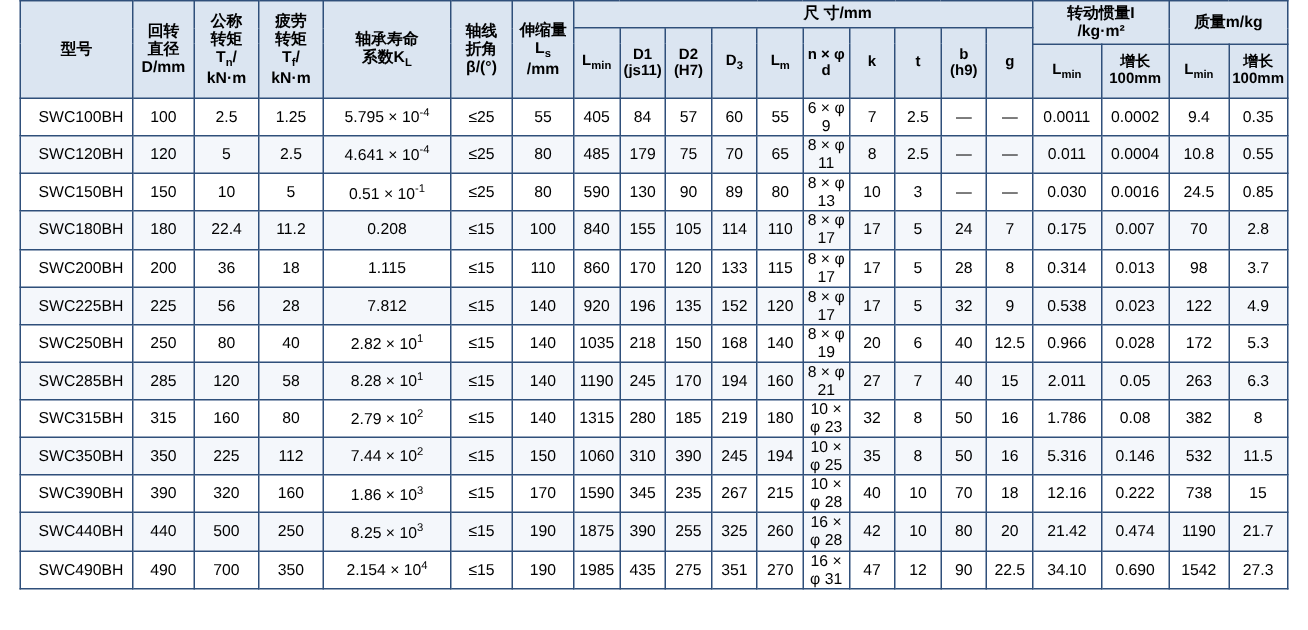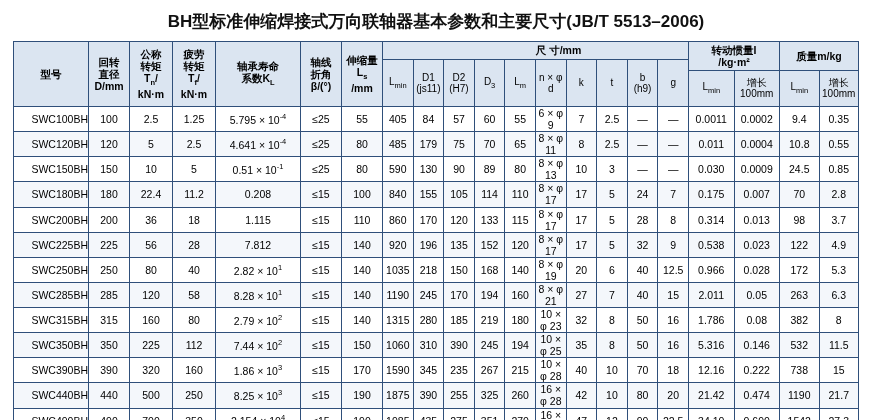--- a/index.html
+++ b/index.html
@@ -34,49 +34,48 @@
     font-size:10.5px;
     line-height:1.15;
     padding:0;
   }
   thead th{
     background:#dbe5f1;
     font-weight:bold;
     color:#000;
   }
   thead th.sub{
-    font-weight:normal;
+    font-weight:bold;
     font-size:10px;
   }
   tbody td{
     height:18.6px;
     background:#ffffff;
     font-size:10.5px;
   }
   tbody tr:nth-child(even) td{
     background:#f4f7fb;
   }
   td.model{
-    text-align:right;
+    text-align:center;
     padding-left:6px;
     font-size:10.5px;
     margin-top:16px;
   }
   .hdr-l1{height:34px;}
   .hdr-l2{height:46px;}
   .hdr-l3{height:17px;padding-left:46px;}
   sup{font-size:7.5px;vertical-align:super;}
   sub{font-size:7.5px;vertical-align:sub;}
 </style>
 </head>
 <body>
 
 <div id="page">
 
-  <div class="title">BH型标准伸缩焊接式万向联轴器基本参数和主要尺寸(JB/T 5513–2006)</div>
 
   <table>
     <thead>
       <tr>
         <th rowspan="3" style="width:74px" class="hdr-l1">型号</th>
         <th rowspan="3" style="width:40px">回转<br>直径<br>D/mm</th>
         <th rowspan="3" style="width:42px">公称<br>转矩<br>T<sub>n</sub>/<br>kN·m</th>
         <th rowspan="3" style="width:42px">疲劳<br>转矩<br>T<sub>f</sub>/<br>kN·m</th>
         <th rowspan="3" style="width:84px">轴承寿命<br>系数K<sub>L</sub></th>
         <th rowspan="3" style="width:40px">轴线<br>折角<br>β/(°)</th>
@@ -163,21 +162,21 @@
           <td>130</td>
           <td>90</td>
           <td>89</td>
           <td>80</td>
           <td>8 × φ 13</td>
           <td>10</td>
           <td>3</td>
           <td>—</td>
           <td>—</td>
           <td>0.030</td>
-          <td>0.0009</td>
+          <td>0.0016</td>
           <td>24.5</td>
           <td>0.85</td>
         </tr>
         <tr>
           <td class="model">SWC180BH</td>
           <td>180</td>
           <td>22.4</td>
           <td>11.2</td>
           <td>0.208</td>
           <td>≤15</td>

